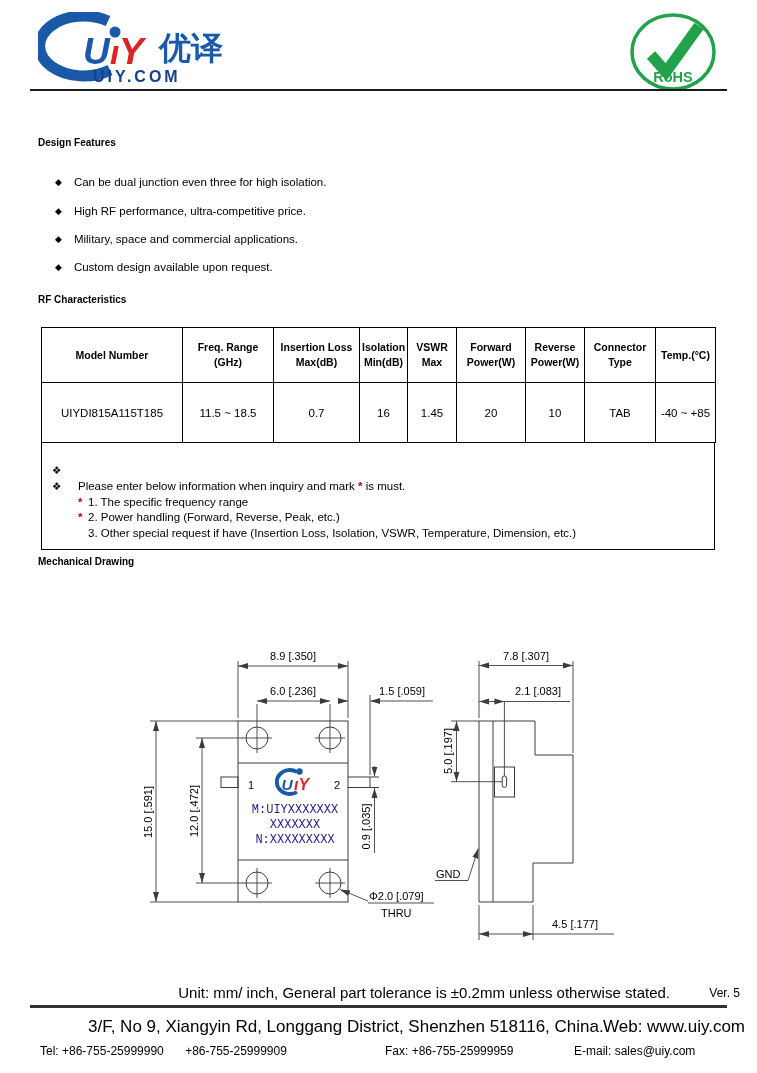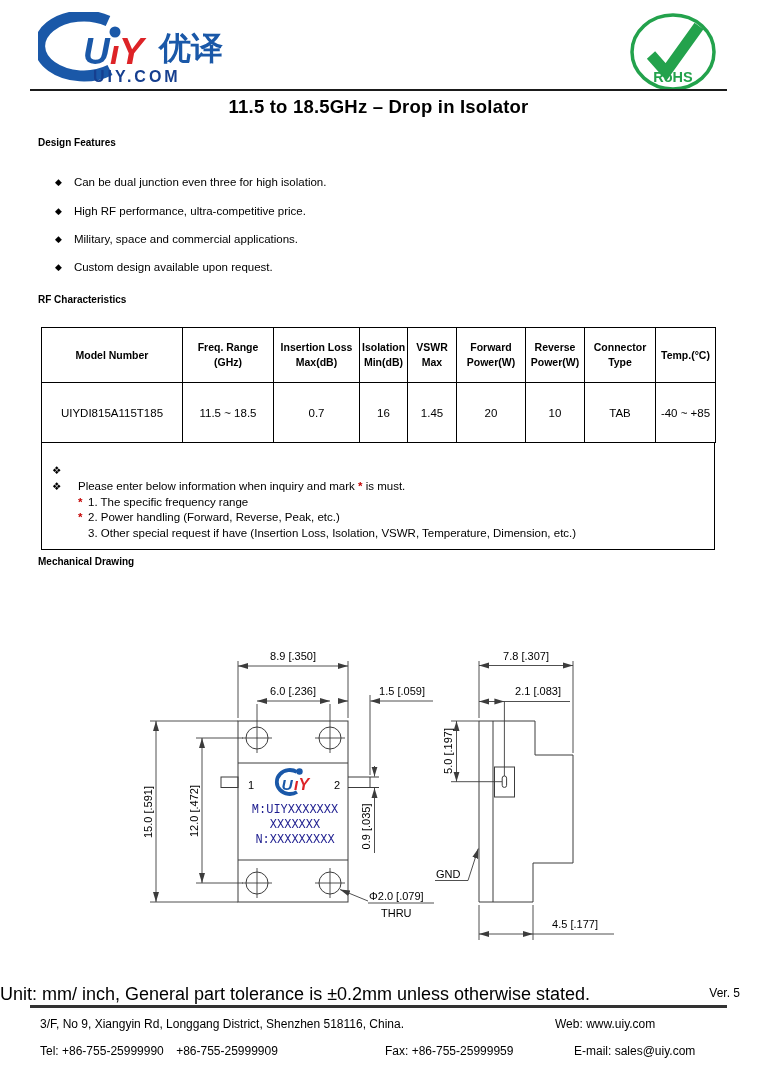--- a/index.html
+++ b/index.html
@@ -37,24 +37,24 @@
   
   .mech-svg{position:absolute;left:130px;top:630px;}
   .ln{stroke:#3c3c3c;stroke-width:1;fill:none;}
   .lnt{stroke:#3c3c3c;stroke-width:0.9;fill:none;}
   .dt{font-family:"Liberation Sans",sans-serif;font-size:11px;fill:#000;}
   .mono{font-family:"Liberation Mono",monospace;font-size:12px;fill:#1d1d8f;}
   .plogo-b{font-family:"Liberation Sans",sans-serif;font-weight:bold;font-style:italic;fill:#1a58a8;}
   .plogo-r{font-family:"Liberation Sans",sans-serif;font-weight:bold;font-style:italic;fill:#dd2327;}
 
   
-  .unit-note{position:absolute;left:0;top:984px;width:670px;text-align:left;font-size:18px;}
+  .unit-note{position:absolute;left:0;top:984px;width:670px;text-align:right;font-size:15px;}
   .version{position:absolute;right:17px;top:986px;font-size:12px;}
   .ftr-rule{position:absolute;left:30px;top:1005px;width:697px;height:2.5px;background:#333;}
-  .ftr-txt{position:absolute;font-size:12px;top:1017px;}
+  .ftr-txt{position:absolute;font-size:17px;top:1017px;margin-left:48px;}
   .ftr-txt2{position:absolute;font-size:12px;top:1044px;}
 </style>
 </head>
 <body>
 
 <div id="page">
 
   <svg class="abs" style="left:38px;top:12px" width="196" height="78" viewBox="0 0 196 78">
     <path d="M 70,9 A 44,30 0 1 0 72,58" stroke="#1a58a8" stroke-width="11" fill="none"></path>
     <circle cx="77" cy="20" r="5.5" fill="#1a58a8"></circle>
@@ -66,21 +66,20 @@
   </svg>
 
   <svg class="abs" style="left:628px;top:13px" width="90" height="79" viewBox="0 0 90 79">
     <ellipse cx="45" cy="39" rx="41" ry="37" fill="none" stroke="#23a24c" stroke-width="3.5"></ellipse>
     <path d="M 23,42 L 38,59 L 71,13" fill="none" stroke="#23a24c" stroke-width="11"></path>
     <text x="45" y="69" text-anchor="middle" font-size="14.5" font-weight="bold" fill="#23a24c">RoHS</text>
   </svg>
 
   <div class="hdr-rule"></div>
 
-  <div class="page-title">11.5 to 18.5GHz – Drop in Isolator</div>
 
   <div class="sec-h" style="top:137px">Design Features</div>
 
   <div class="feature-row" style="top:176px">
     <span class="fbul">◆</span>
     <span>Can be dual junction even three for high isolation.</span>
   </div>
   <div class="feature-row" style="top:205px">
     <span class="fbul">◆</span>
     <span>High RF performance, ultra-competitive price.</span>
@@ -294,18 +293,18 @@
 
   <div class="unit-note">Unit: mm/ inch, General part tolerance is ±0.2mm unless otherwise stated.</div>
   <div class="version">Ver. 5</div>
   <div class="ftr-rule"></div>
 
   <div class="ftr-txt" style="left:40px">3/F, No 9, Xiangyin Rd, Longgang District, Shenzhen 518116, China.</div>
   <div class="ftr-txt" style="left:555px">Web: www.uiy.com</div>
 
   <div class="ftr-txt2" style="left:40px">
     <span>Tel: +86-755-25999990</span>
-    <span style="margin-left:9px">+86-755-25999909</span>
+    <span style="margin-left:18px">+86-755-25999909</span>
   </div>
   <div class="ftr-txt2" style="left:385px">Fax: +86-755-25999959</div>
   <div class="ftr-txt2" style="left:574px">E-mail: sales@uiy.com</div>
 
 </div>
 
 </body></html>

